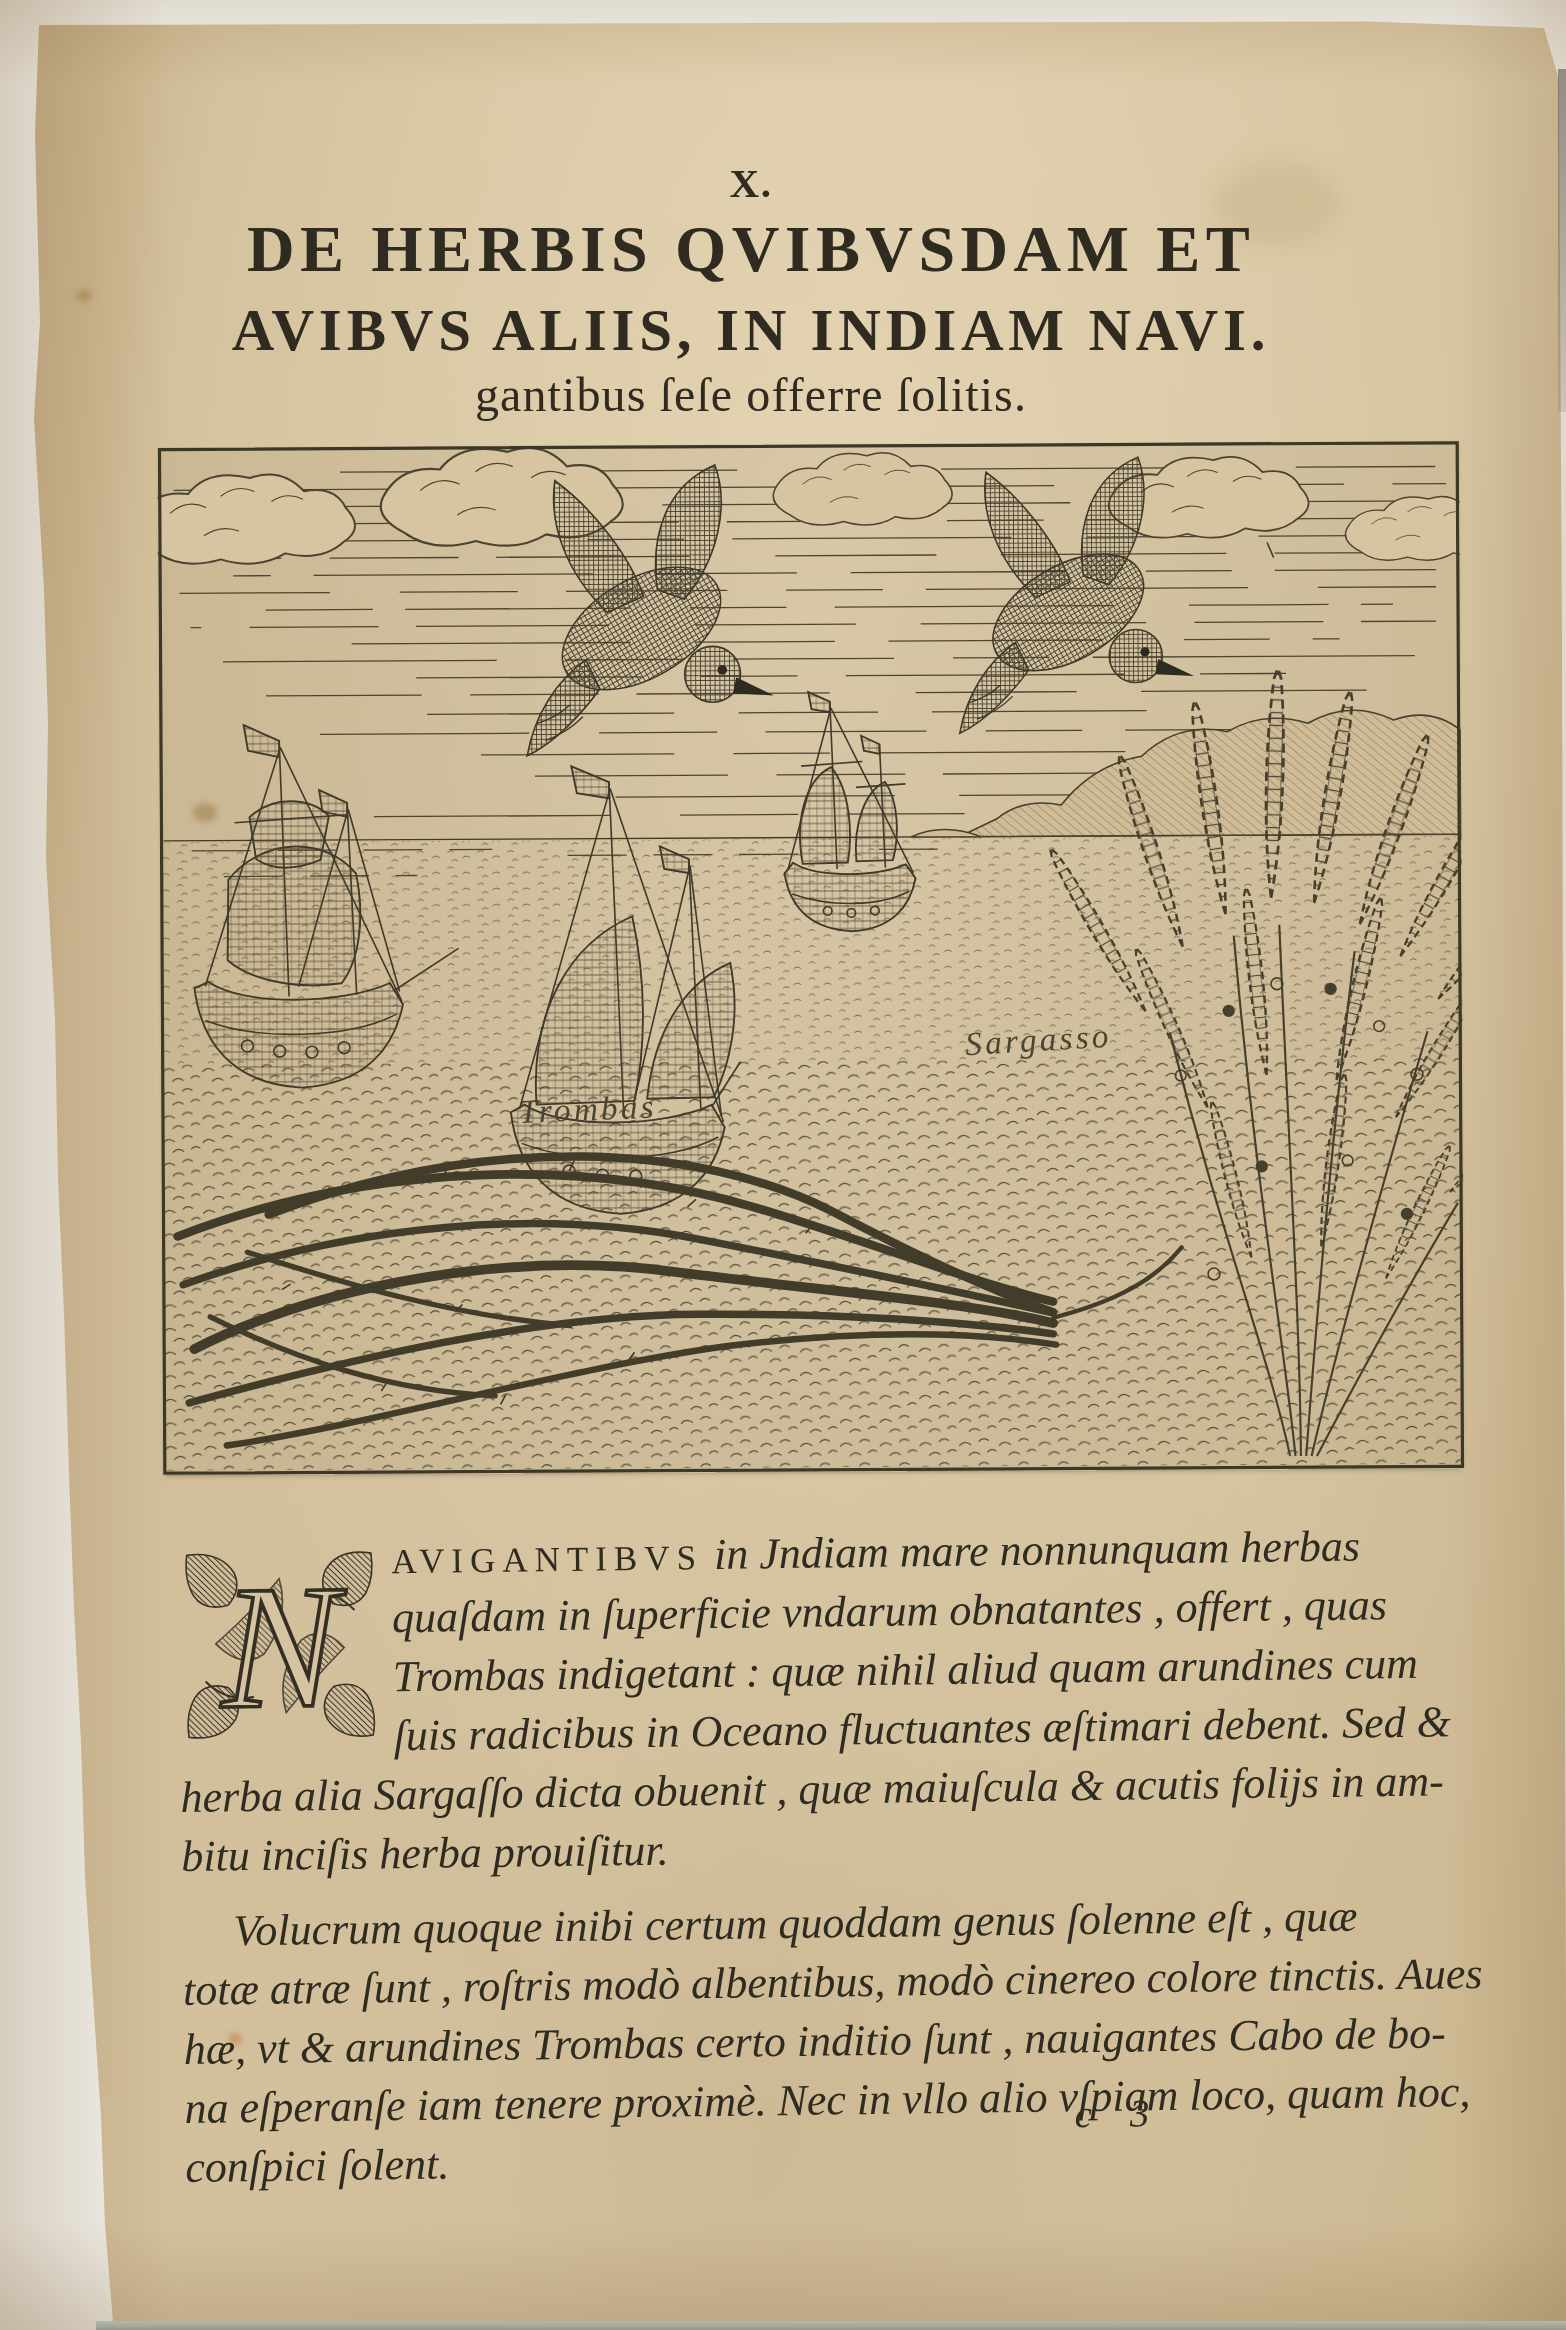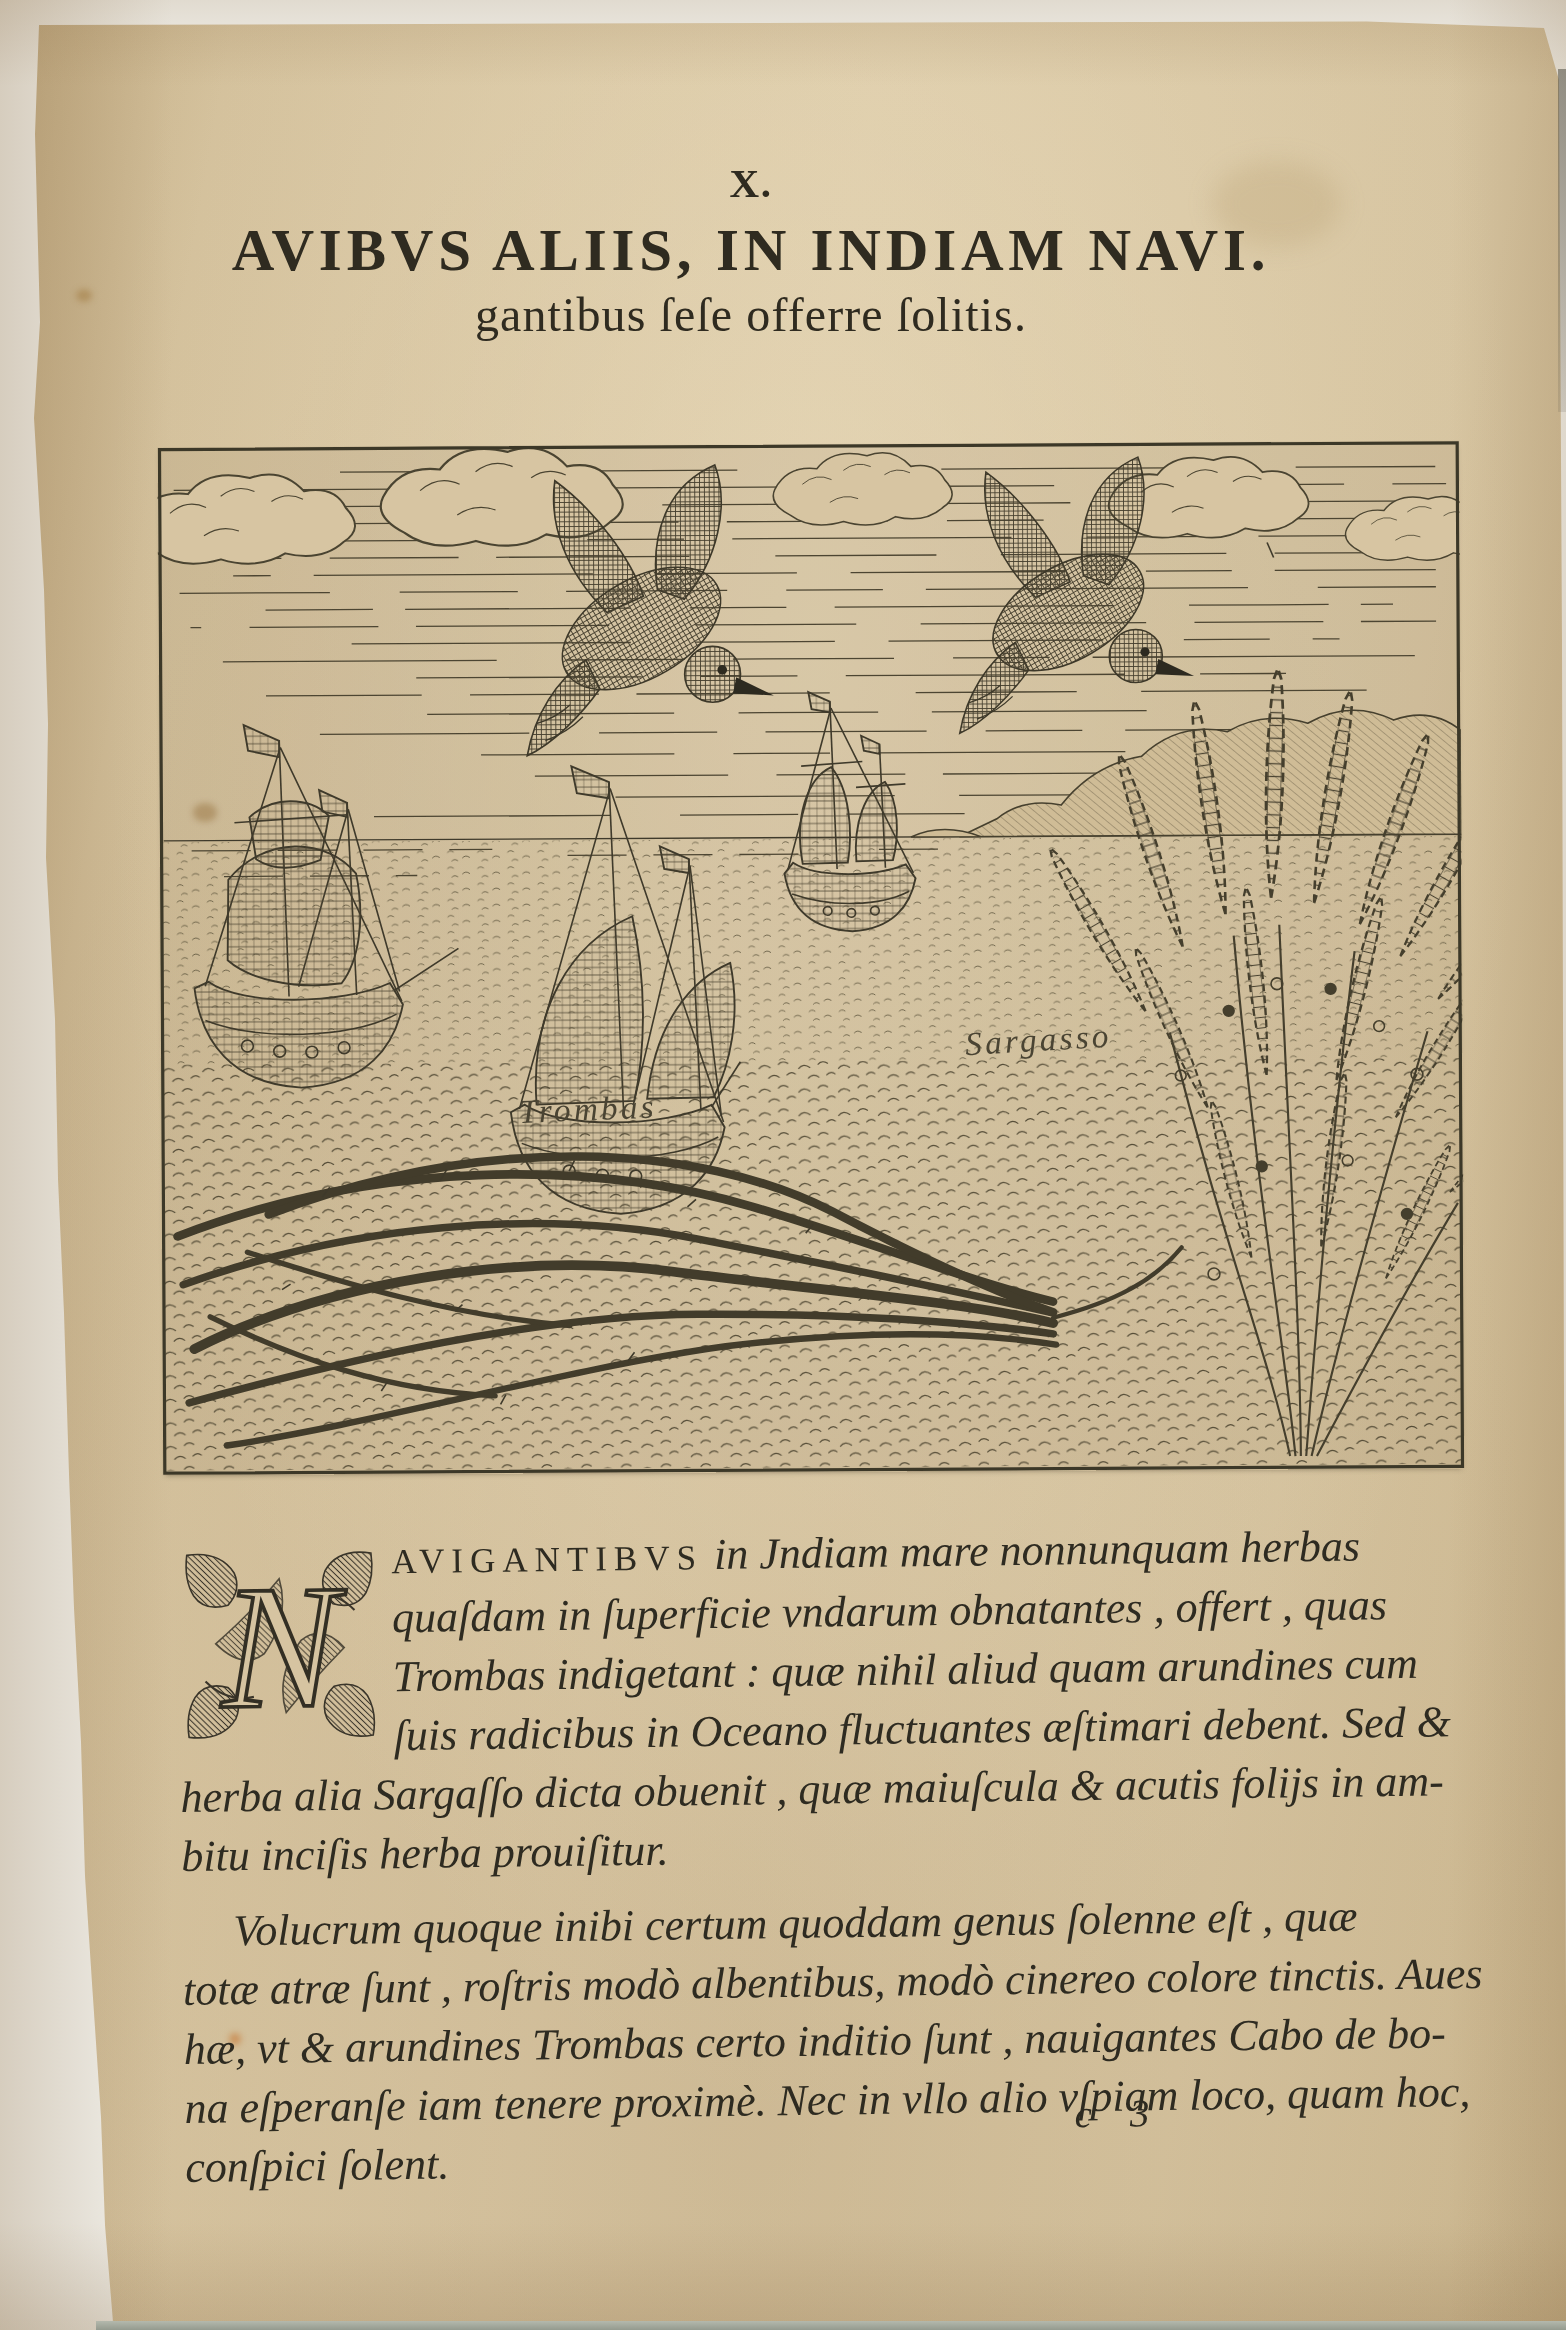--- a/index.html
+++ b/index.html
@@ -69,20 +69,21 @@
   <div id="paper"></div>
   <div id="vignette"></div>
 
   <div class="stain" style="left:76px;top:289px;width:16px;height:13px;background:rgba(160,120,60,.5);"></div>
   <div class="stain" style="left:193px;top:803px;width:23.6px;height:19.3px;background:rgba(150,110,55,.45);"></div>
   <div class="stain" style="left:229px;top:2033px;width:11.8px;height:11.8px;background:rgba(196,112,40,.55);"></div>
   <div class="stain" style="left:1212px;top:161px;width:129px;height:86px;background:rgba(175,145,95,.22);filter:blur(11.8px);"></div>
 
   <div id="title-block">
     <div id="chapter-num">X.</div>
+    <div id="title-l1">DE HERBIS QVIBVSDAM ET</div>
     <div id="title-l2">AVIBVS ALIIS, IN INDIAM NAVI.</div>
     <div id="title-l3">gantibus ſeſe offerre ſolitis.</div>
   </div>
 
   <div id="engraving">
   <svg viewBox="0 0 2425 1915" preserveAspectRatio="none">
     <defs>
       <pattern id="xh" width="9" height="9" patternUnits="userSpaceOnUse">
         <path d="M0 4.5H9M4.5 0V9" stroke="#453f2e" stroke-width="1.7"></path>
       </pattern>

